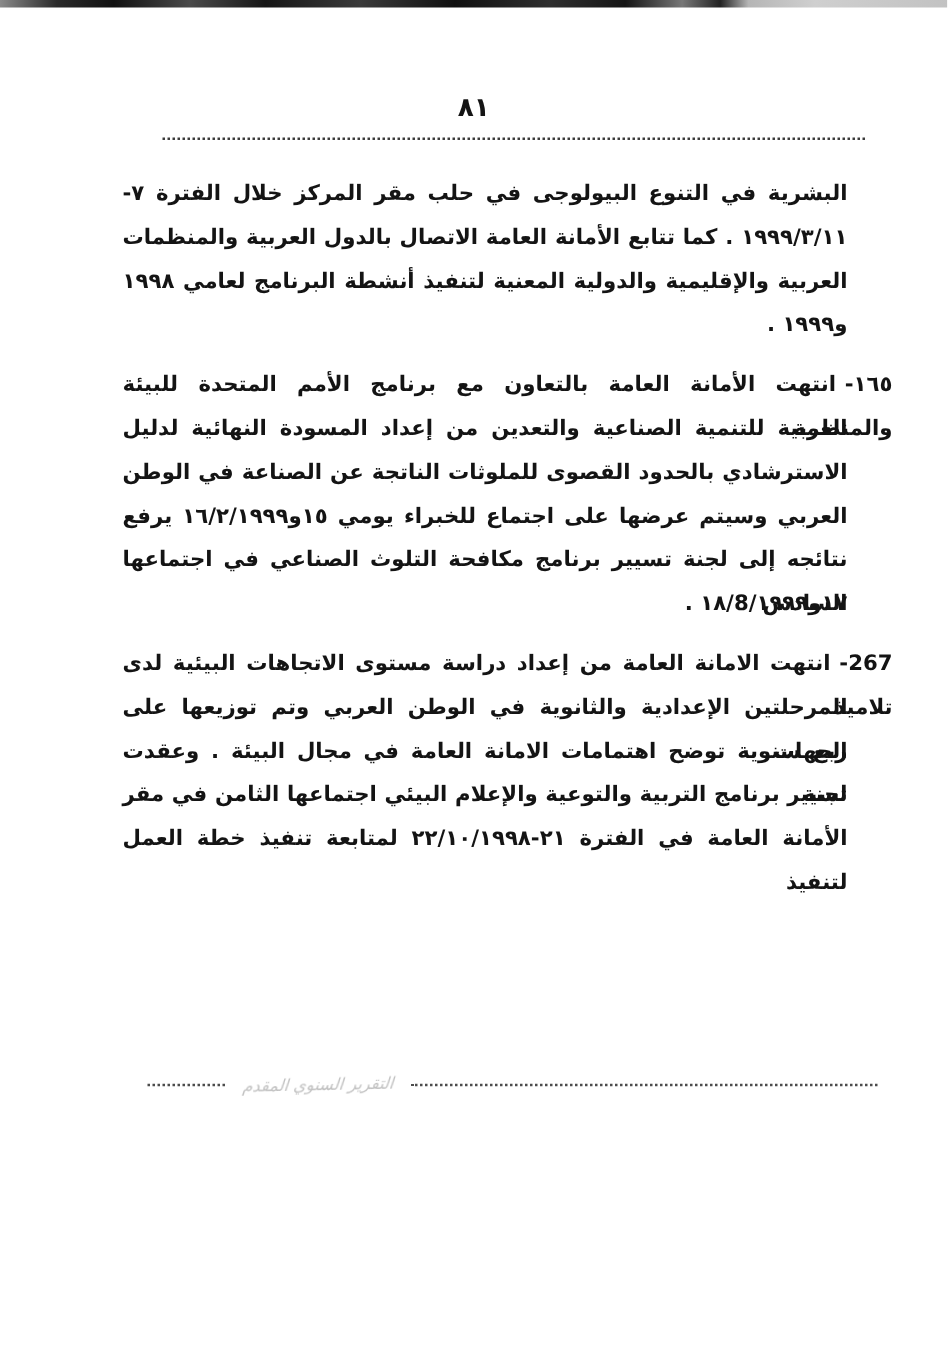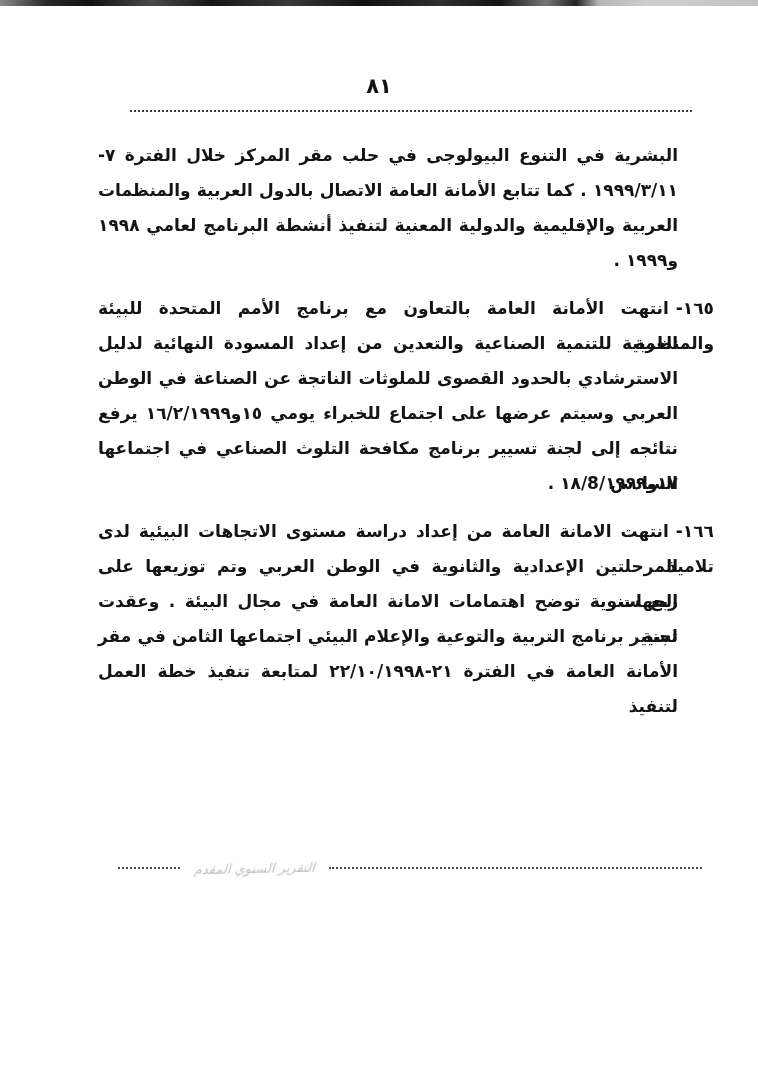--- a/index.html
+++ b/index.html
@@ -121,21 +121,21 @@
       </div>
       <div class="para numbered">
         <div class="line first"><span class="pnum">١٦٥-</span>انتهت الأمانة العامة بالتعاون مع برنامج الأمم المتحدة للبيئة والمنظمة</div>
         <div class="line">العربية للتنمية الصناعية والتعدين من إعداد المسودة النهائية لدليل</div>
         <div class="line">الاسترشادي بالحدود القصوى للملوثات الناتجة عن الصناعة في الوطن</div>
         <div class="line">العربي وسيتم عرضها على اجتماع للخبراء يومي ١٥و١٦/٢/١٩٩٩ يرفع</div>
         <div class="line">نتائجه إلى لجنة تسيير برنامج مكافحة التلوث الصناعي في اجتماعها السادس</div>
         <div class="line last">١٧و١٨/8/١٩٩٩ .</div>
       </div>
       <div class="para numbered">
-        <div class="line first"><span class="pnum">١٦٦-</span>انتهت الامانة العامة من إعداد دراسة مستوى الاتجاهات البيئية لدى تلاميذ</div>
+        <div class="line first"><span class="pnum">267-</span>انتهت الامانة العامة من إعداد دراسة مستوى الاتجاهات البيئية لدى تلاميذ</div>
         <div class="line">المرحلتين الإعدادية والثانوية في الوطن العربي وتم توزيعها على الجهات</div>
         <div class="line">ربع سنوية توضح اهتمامات الامانة العامة في مجال البيئة . وعقدت لجنة</div>
         <div class="line">تسيير برنامج التربية والتوعية والإعلام البيئي اجتماعها الثامن في مقر</div>
         <div class="line">الأمانة العامة في الفترة ٢١-٢٢/١٠/١٩٩٨ لمتابعة تنفيذ خطة العمل لتنفيذ</div>
       </div>
     </div>
 
   <div class="footer">
     <div class="footer-dash short"></div>
     <div class="footer-note">التقرير السنوي المقدم</div>

